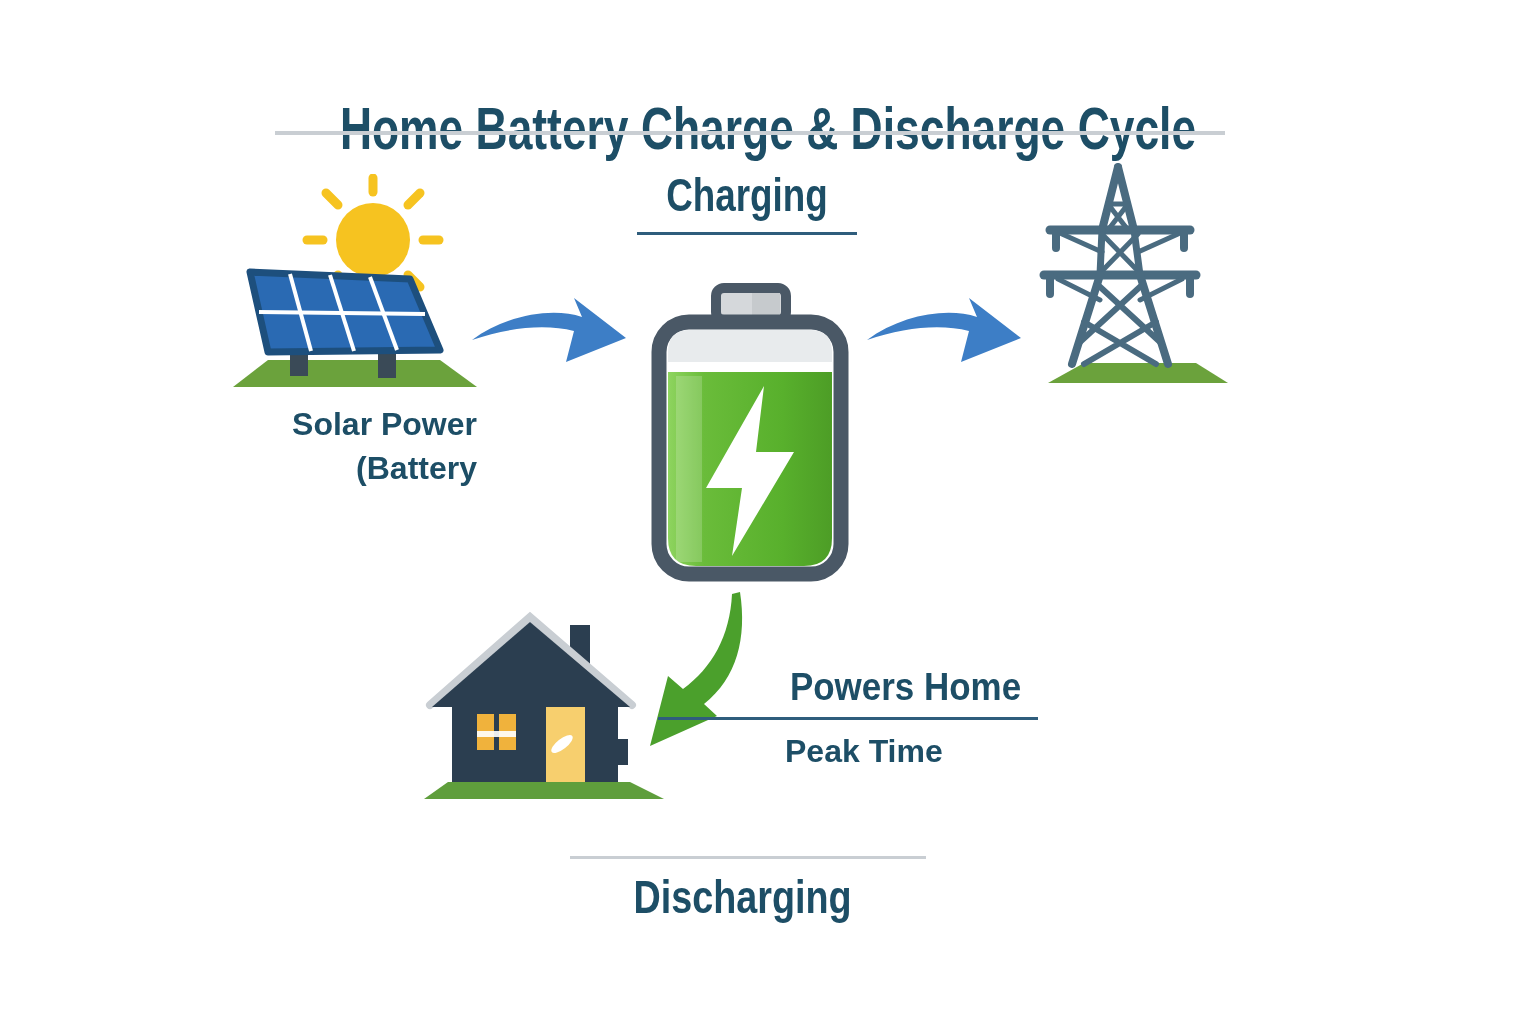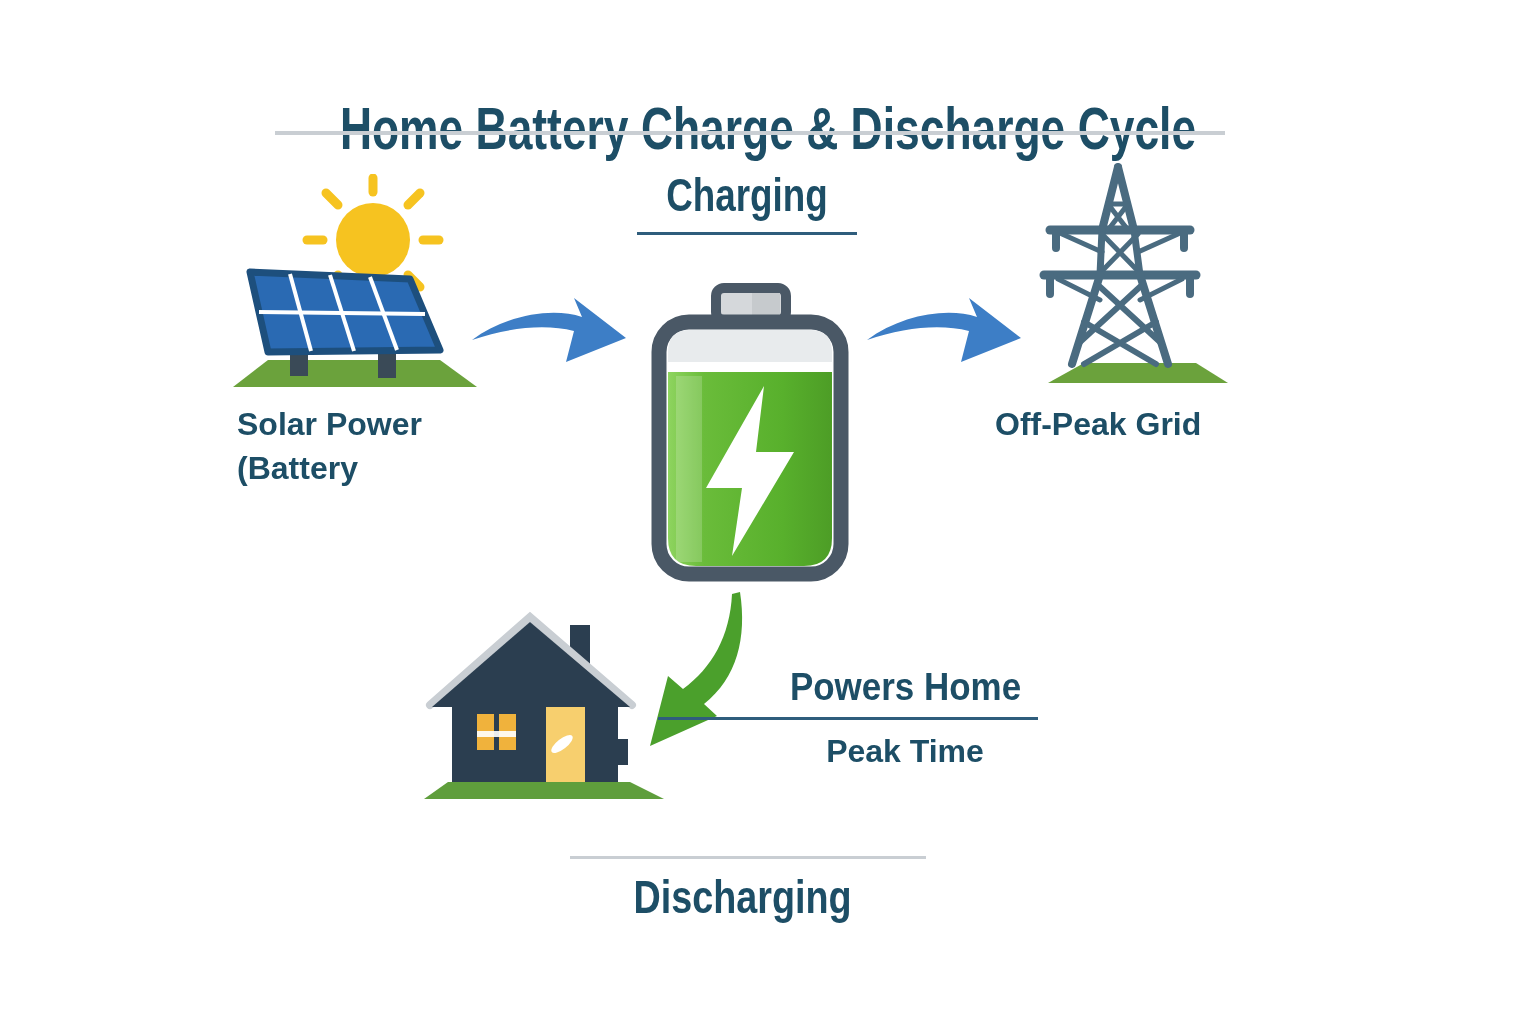--- a/index.html
+++ b/index.html
@@ -19,31 +19,31 @@
   }
   .title-rule { position:absolute; left:275px; top:99px; width:950px; height:4px; background:#c9ced3; }
 
   .charging-label {
     position:absolute; left:637px; top:136px; width:220px; text-align:center;
     font-size:46px; font-weight:bold; white-space:nowrap;
     transform:scaleX(0.80); transform-origin:50% 50%;
   }
   .charging-rule { position:absolute; left:637px; top:200px; width:220px; height:3px; background:#2f5d7c; }
 
-  .info-block { position:absolute; text-align:left; font-weight:bold; font-size:32px; line-height:44px; white-space:nowrap; }
+  .info-block { position:absolute; text-align:right; font-weight:bold; font-size:32px; line-height:44px; white-space:nowrap; }
   .info-solar { left:237px; top:370px; width:240px; }
   .info-grid  { left:995px; top:370px; width:250px; }
 
   .powers-label {
     position:absolute; left:738px; top:634px; width:335px; text-align:center;
     font-size:38px; font-weight:bold; white-space:nowrap;
     transform:scaleX(0.92); transform-origin:50% 50%;
   }
   .powers-rule { position:absolute; left:658px; top:685px; width:380px; height:3px; background:#2f5d7c; }
-  .peak-block { position:absolute; left:785px; top:698px; width:240px; text-align:center; font-weight:bold; font-size:32px; line-height:42px; white-space:nowrap; }
+  .peak-block { position:absolute; left:785px; top:698px; width:240px; text-align:left; font-weight:bold; font-size:32px; line-height:42px; white-space:nowrap; }
 
   .discharging-rule { position:absolute; left:570px; top:824px; width:356px; height:3px; background:#c9ced3; }
   .discharging-label {
     position:absolute; left:560px; top:838px; width:365px; text-align:center;
     font-size:46px; font-weight:bold; white-space:nowrap;
     transform:scaleX(0.82); transform-origin:50% 50%;
   }
   svg { display:block; }
 </style>
 </head>
@@ -125,21 +125,20 @@
       <path d="M12,115 L164,115" stroke-width="9"></path>
       <path d="M18,115 V134 M158,115 V134" stroke-width="8"></path>
       <path d="M26,119 L68,140 M150,119 L108,140" stroke-width="5"></path>
       <path d="M68,115 L40,204 M108,115 L136,204" stroke-width="8"></path>
       <path d="M66,125 L128,182 M110,125 L48,182" stroke-width="6"></path>
       <path d="M52,162 L124,204 M124,162 L52,204" stroke-width="6"></path>
     </g>
   </svg>
 
   <div class="info-block info-grid">
-    <div>Off-Peak Grid</div>
   </div>
 
   <svg class="abs" style="left:642px; top:556px;" width="120" height="165" viewBox="0 0 120 165">
     <path d="M98,4 C105,50 95,90 62,116 L75,128 L8,158 L26,88 L41,101 C70,80 88,48 90,6 Z" fill="#4ba02c"></path>
   </svg>
 
   <svg class="abs" style="left:424px; top:576px;" width="244" height="196" viewBox="0 0 244 196">
     <polygon points="0,191 240,191 206,174 24,174" fill="#5f9e3c"></polygon>
     <rect x="146" y="17" width="20" height="50" fill="#2b3e50"></rect>
     <rect x="28" y="91" width="166" height="83" fill="#2b3e50"></rect>

